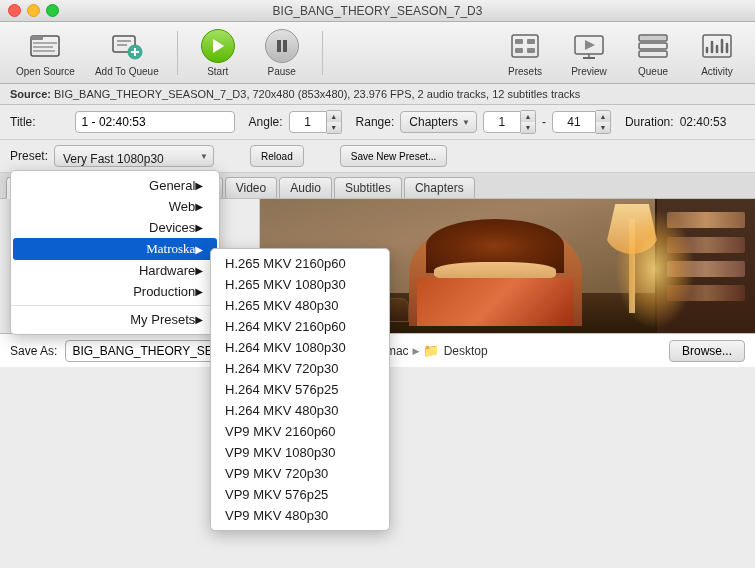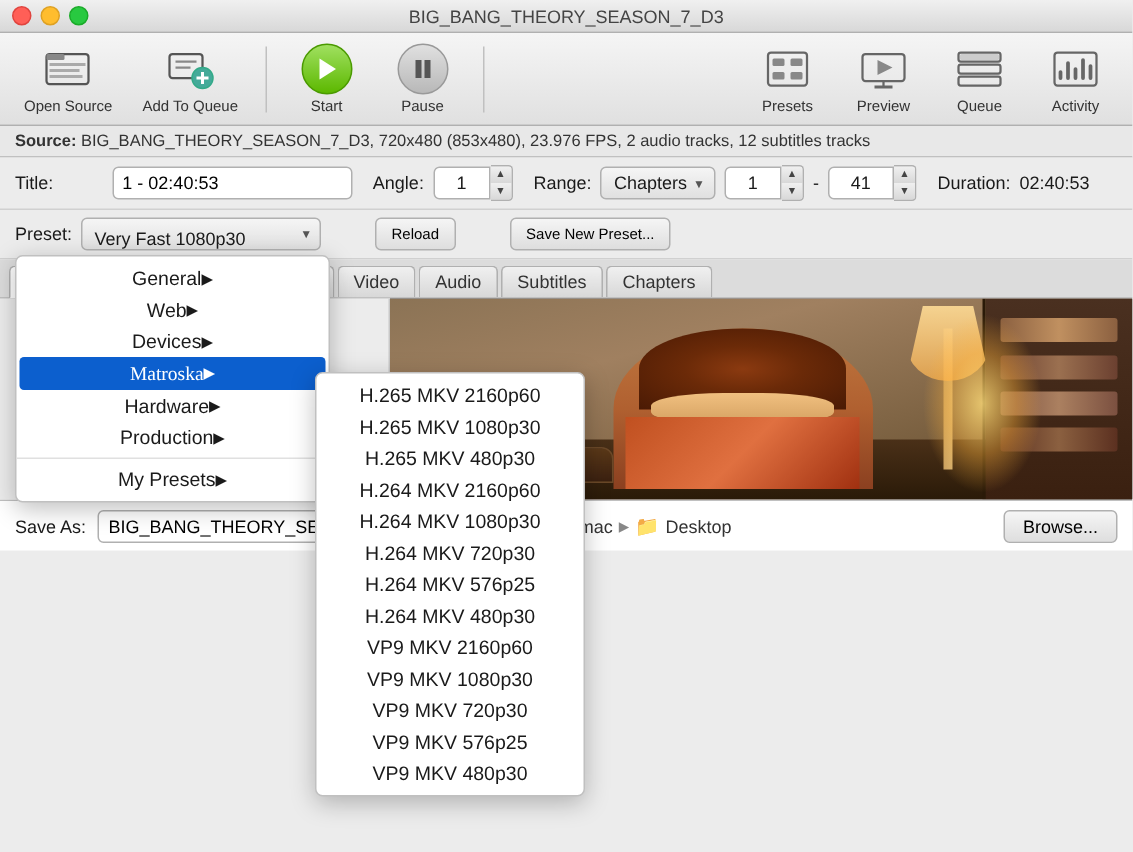--- a/index.html
+++ b/index.html
@@ -166,21 +166,21 @@
       border: 1px solid #c0c0c0;
       border-radius: 5px;
       box-shadow: 0 4px 16px rgba(0,0,0,0.25);
       z-index: 100;
       width: 210px;
       padding: 4px 0;
     }
     .menu-item {
       display: flex;
       align-items: center;
-      justify-content: center;
+      justify-content: flex-end;
       padding: 3px 14px;
       cursor: pointer;
       font-size: 13px;
       color: #1a1a1a;
       border-radius: 3px;
       margin: 0 2px;
     }
     .menu-item:hover, .menu-item.active {
       background: #0c5fce;
       color: white;
@@ -201,21 +201,20 @@
       box-shadow: 0 4px 16px rgba(0,0,0,0.25);
       z-index: 101;
       width: 180px;
       padding: 4px 0;
     }
     .submenu-item {
       padding: 3px 14px;
       cursor: pointer;
       font-size: 13px;
       color: #1a1a1a;
-      text-align: center;
     }
 
     
     .left-panel {
       width: 260px;
       padding: 8px 10px;
       background: #ececec;
       border-right: 1px solid #c8c8c8;
     }
     .info-row { margin-bottom: 4px; font-size: 11px; color: #333; }

